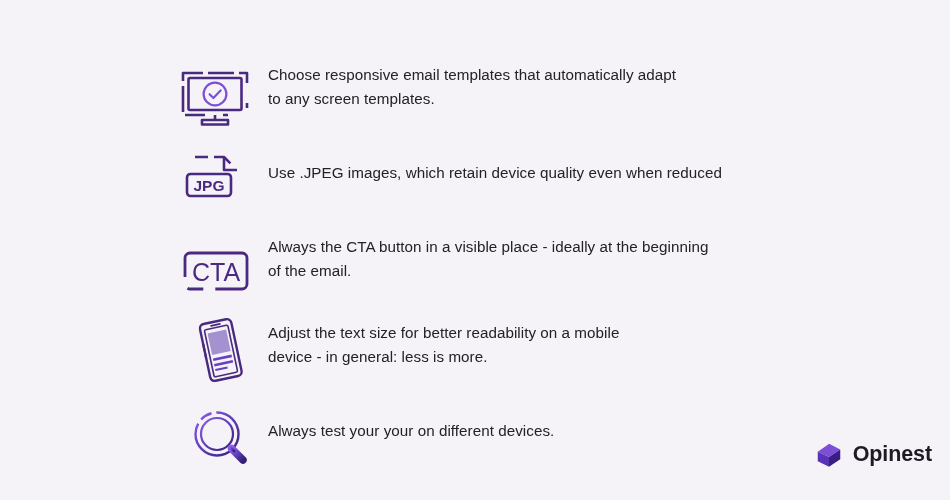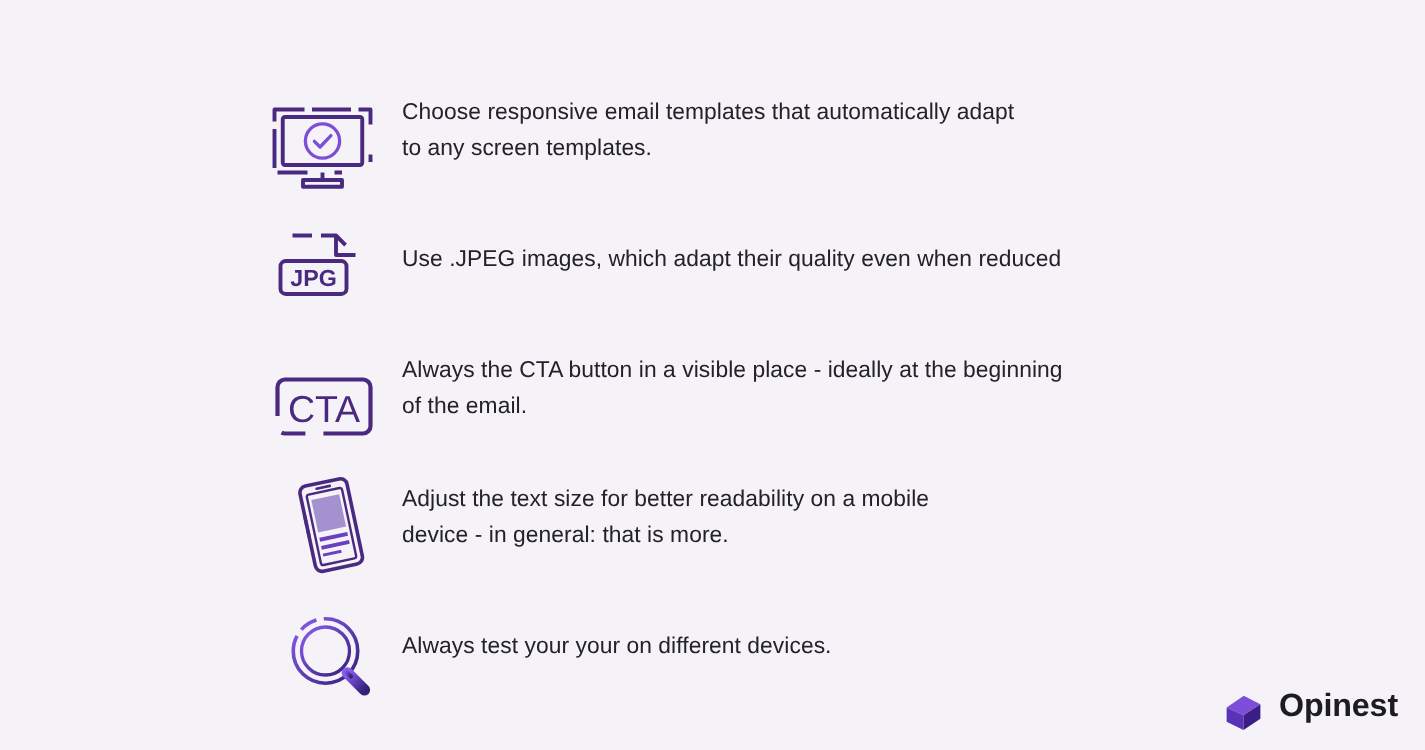--- a/index.html
+++ b/index.html
@@ -65,22 +65,23 @@
   .row-0 .tip-icon { padding-left: 2px; }
   .row-1 .tip-icon { padding-left: 8px; }
   .row-2 .tip-icon { padding-left: 2px; }
   .row-3 .tip-icon { padding-left: 16px; }
   .row-4 .tip-icon { padding-left: 16px; }
 
   
   .logo {
     position: absolute;
     right: 18px;
-    bottom: 10px;
-    display: flex;
+    bottom: 30px;
+    display: flex;
+    align-items: center;
     gap: 9px;
   }
 
   .logo-mark { width: 30px; height: 30px; display: block; }
 
   .logo-text {
     font-size: 21.5px;
     font-weight: bold;
     color: #1d1b24;
     letter-spacing: -0.1px;
@@ -121,21 +122,21 @@
 
           <path d="M11 8 H40 L53 21 V56 H11 Z" stroke="#4a2a80" stroke-width="2.6" stroke-linejoin="round" stroke-dasharray="13 6 19 400"></path>
 
           <path d="M40 8 V21 H53" stroke="#4a2a80" stroke-width="2.6" stroke-linejoin="round"></path>
 
           <rect x="3" y="25" width="44" height="22" rx="3.5" fill="#f5f3f7" stroke="#4a2a80" stroke-width="2.6"></rect>
           <text x="25" y="41.5" text-anchor="middle" font-family="Liberation Sans, sans-serif" font-size="15.5" font-weight="bold" fill="#4a2a80">JPG</text>
         </svg>
       </div>
       <div class="tip-text">
-        <span class="line">Use .JPEG images, which adapt their quality even when reduced</span>
+        <span class="line">Use .JPEG images, which retain device quality even when reduced</span>
       </div>
     </div>
 
     <div class="tip-row row-2">
       <div class="tip-icon">
         <svg width="78" height="56" viewBox="0 0 78 56" fill="none">
           <rect x="7" y="10" width="62" height="36" rx="5" stroke="#4a2a80" stroke-width="2.8" stroke-dasharray="120 12 16 12 120"></rect>
           <text x="38" y="38" text-anchor="middle" font-family="Liberation Sans, sans-serif" font-size="25" fill="#4a2a80">CTA</text>
         </svg>
       </div>
@@ -160,21 +161,21 @@
             <path d="M19.5 46.5 H38.5" stroke="#6b3fc4" stroke-width="2.6"></path>
             <path d="M19.5 51.5 H32" stroke="#6b3fc4" stroke-width="2"></path>
 
             <path d="M13 24 V30" stroke="#4a2a80" stroke-width="2.2" stroke-linecap="round"></path>
             <path d="M13 33.5 V37.5" stroke="#4a2a80" stroke-width="2.2" stroke-linecap="round"></path>
           </g>
         </svg>
       </div>
       <div class="tip-text">
         <span class="line">Adjust the text size for better readability on a mobile</span>
-        <span class="line">device - in general: that is more.</span>
+        <span class="line">device - in general: less is more.</span>
       </div>
     </div>
 
     <div class="tip-row row-4">
       <div class="tip-icon">
         <svg width="60" height="62" viewBox="0 0 60 62" fill="none">
           <defs>
             <linearGradient id="magGrad" x1="0" y1="0" x2="1" y2="1">
               <stop offset="0%" stop-color="#8b5cf0"></stop>
               <stop offset="100%" stop-color="#342078"></stop>

